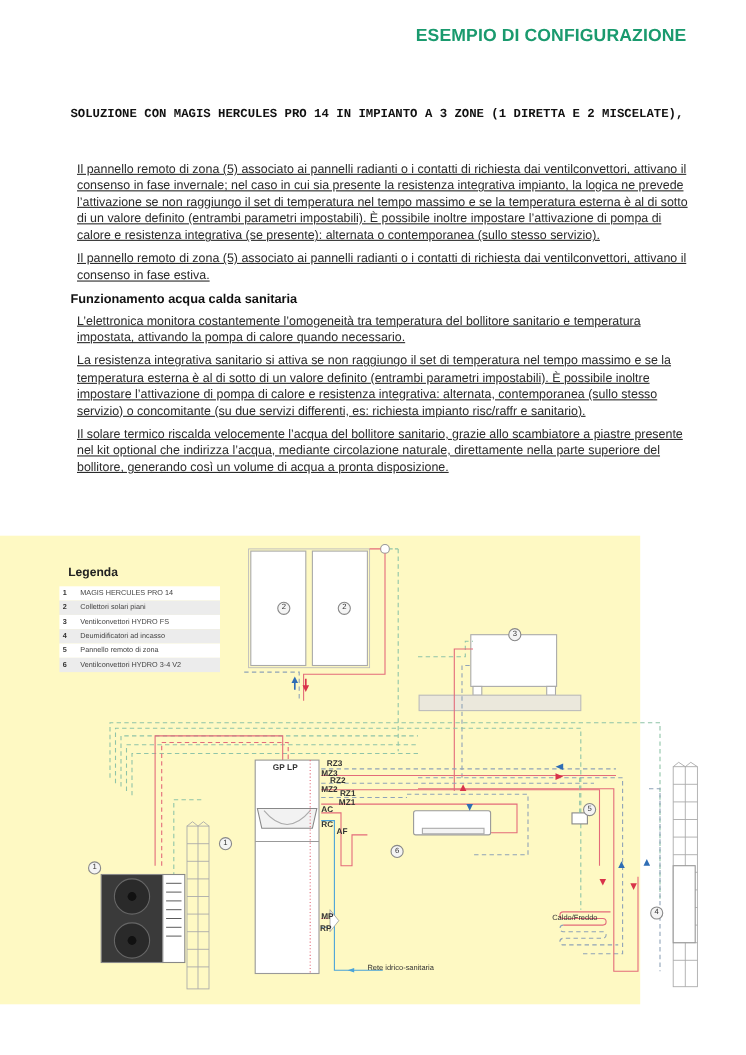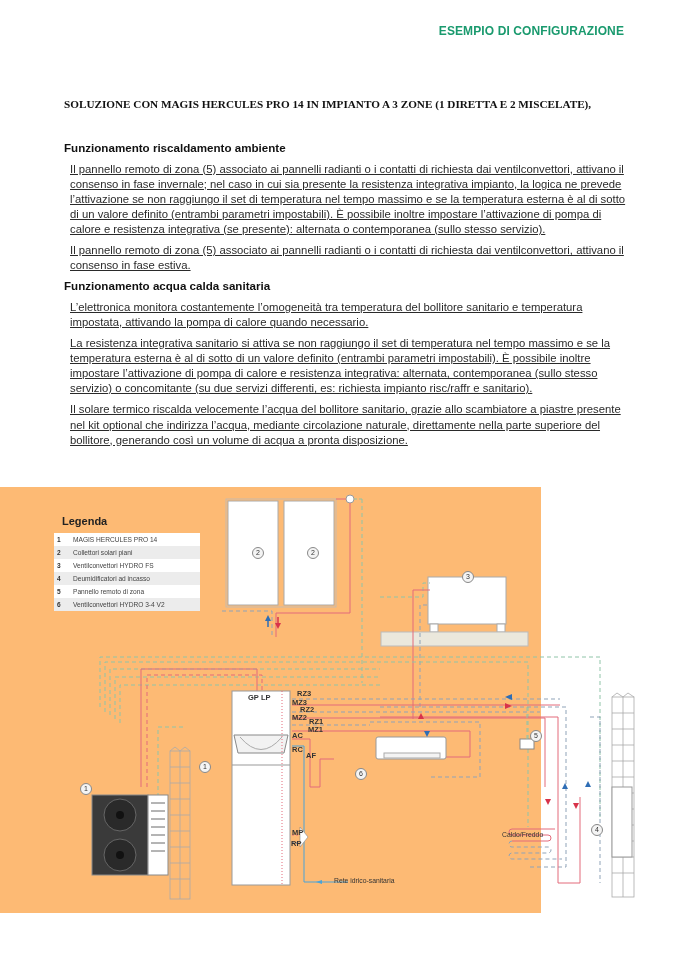--- a/index.html
+++ b/index.html
@@ -1,36 +1,36 @@
 <!DOCTYPE html>
 <html><head>
 <meta charset="utf-8">
 <style>
   * { box-sizing: border-box; margin: 0; padding: 0; }
   html, body { width: 678px; height: 959px; background: #ffffff; overflow: hidden; }
   body { position: relative; font-family: "DejaVu Sans", sans-serif; color: #1e1e1e; }
   .header-tag {
     position: absolute; top: 24px; right: 54px;
-    font-family: "Liberation Sans", sans-serif; font-size: 12px; font-weight: bold;
+    font-family: "Liberation Sans", sans-serif; font-size: 16px; font-weight: bold;
     color: #1a9a6e; letter-spacing: 0.1px;
   }
   .title {
     position: absolute; left: 64px; top: 96px; width: 570px;
-    font-family: Liberation Serif, serif; font-weight: bold; font-size: 11.2px; line-height: 17px;
+    font-family: Liberation Mono, monospace; font-weight: bold; font-size: 11.2px; line-height: 17px;
     color: #111;
   }
   .content {
     position: absolute; left: 64px; top: 141px; width: 570px;
     font-family: "Liberation Sans", sans-serif; font-size: 11.3px; line-height: 15.1px; color: #2a2a2a;
   }
   .content h3 { font-size: 11.6px; font-weight: bold; color: #111; line-height: 14.6px; }
   .content p { margin: 6px; text-decoration: underline; }
   .diagram {
-    position: absolute; left: 0; top: 487px; width: 541px; height: 426px;
-    background: #fdba74;
+    position: absolute; left: 0; top: 487px; width: 582px; height: 426px;
+    background: #fef9c3;
   }
   .diagram svg { position: absolute; left: 0; top: 0; }
   .legend {
     position: absolute; left: 54px; top: 28px; width: 146px;
     font-family: "Liberation Sans", sans-serif;
   }
   .legend-title { font-size: 11px; font-weight: bold; color: #222; margin-left: 8px; margin-bottom: 6px; }
   .legend-row { display: flex; height: 13px; align-items: center; font-size: 6.6px; color: #444; }
   .legend-row:nth-child(odd) { background: #ffffff; }
   .legend-row:nth-child(even) { background: #ececec; }
@@ -51,21 +51,20 @@
 
 <div class="header-tag">
   <span>ESEMPIO DI CONFIGURAZIONE</span>
 </div>
 
 <div class="title">
   <div>SOLUZIONE CON MAGIS HERCULES PRO 14 IN IMPIANTO A 3 ZONE (1 DIRETTA E 2 MISCELATE),</div>
 </div>
 
 <div class="content">
-  <h3>Funzionamento riscaldamento ambiente</h3>
   <p>Il pannello remoto di zona (5) associato ai pannelli radianti o i contatti di richiesta dai ventilconvettori, attivano il consenso in fase invernale; nel caso in cui sia presente la resistenza integrativa impianto, la logica ne prevede l’attivazione se non raggiungo il set di temperatura nel tempo massimo e se la temperatura esterna è al di sotto di un valore definito (entrambi parametri impostabili). È possibile inoltre impostare l’attivazione di pompa di calore e resistenza integrativa (se presente): alternata  o contemporanea (sullo stesso servizio).</p>
   <p>Il pannello remoto di zona (5) associato ai pannelli radianti o i contatti di richiesta dai ventilconvettori, attivano il consenso in fase estiva.</p>
   <h3>Funzionamento acqua calda sanitaria</h3>
   <p>L’elettronica monitora costantemente l’omogeneità tra temperatura del bollitore sanitario e temperatura impostata, attivando la pompa di calore quando necessario.</p>
   <p>La resistenza integrativa sanitario si attiva se non raggiungo il set di temperatura nel tempo massimo e se la temperatura esterna è al di sotto di un valore definito (entrambi parametri impostabili). È possibile inoltre impostare l’attivazione di pompa di calore e resistenza integrativa: alternata, contemporanea (sullo stesso servizio) o concomitante (su due servizi differenti, es: richiesta impianto risc/raffr e sanitario).</p>
   <p>Il solare termico riscalda velocemente l’acqua del bollitore sanitario, grazie allo scambiatore a piastre presente nel kit optional che indirizza l’acqua, mediante circolazione naturale, direttamente nella parte superiore del bollitore, generando così un volume di acqua a pronta disposizione.</p>
 </div>
 
 <div class="diagram">
   <svg width="678" height="426" viewBox="0 0 678 426">

